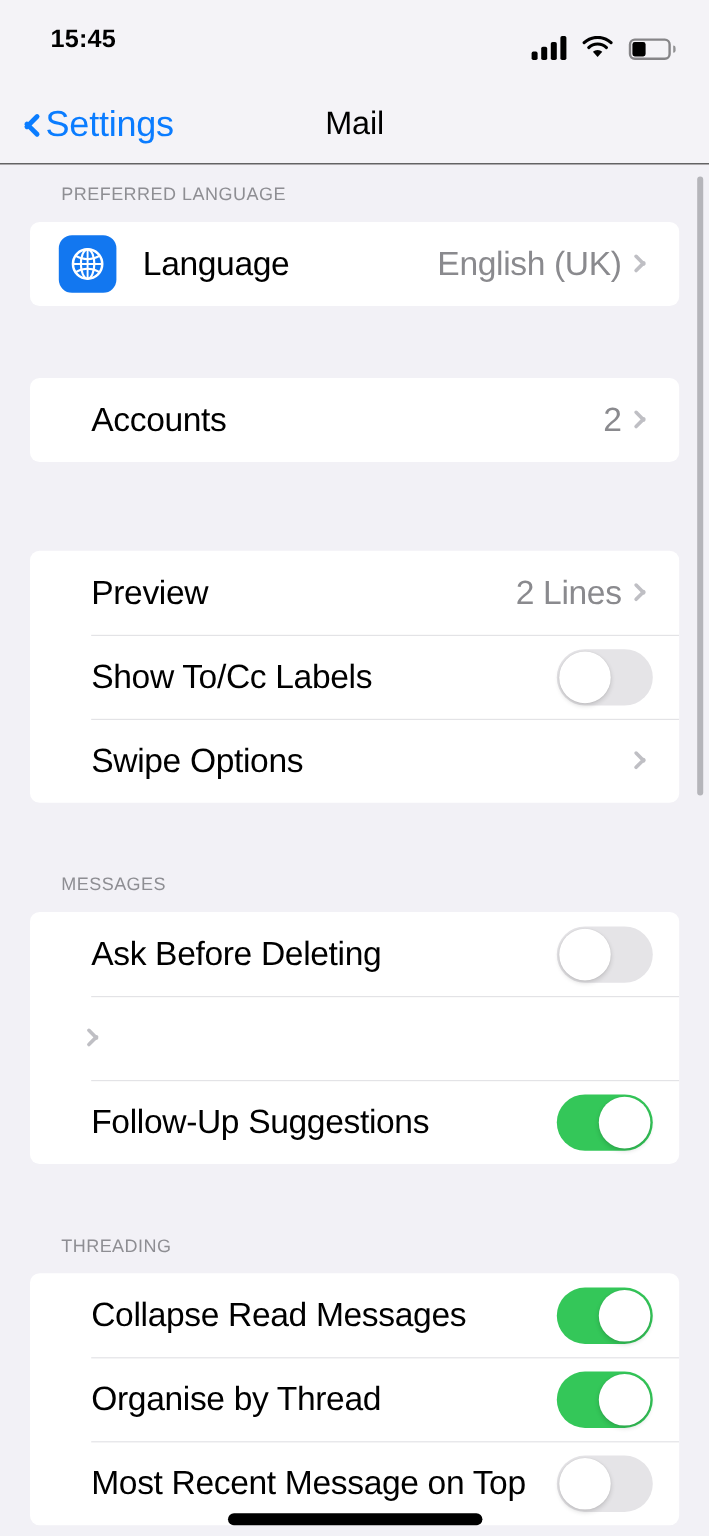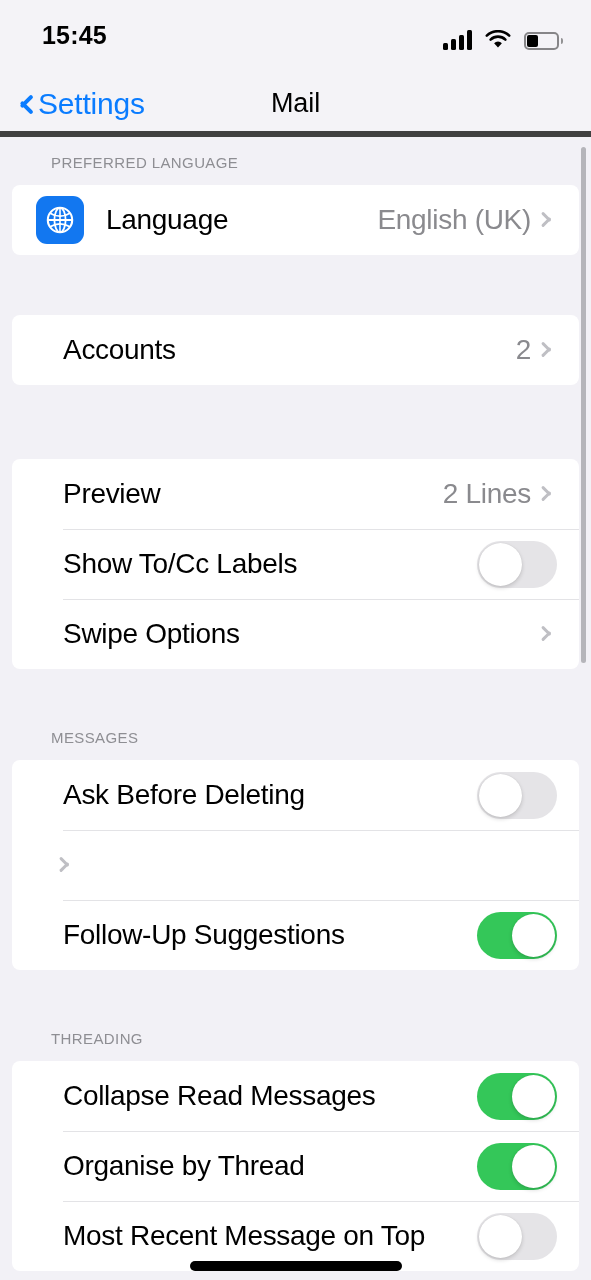--- a/index.html
+++ b/index.html
@@ -12,21 +12,21 @@
   }
   .screen { position:relative; width:591px; height:1280px; background:#f2f1f6; }
 
   
   .statusbar {
     position:absolute; top:0; left:0; width:591px; height:70px;
     background:#f4f3f7;
   }
   .status-time {
     position:absolute; left:42px; top:21px;
-    font-size:25px; font-weight:700; color:#000; letter-spacing:.2px;
+    font-size:21px; font-weight:700; color:#000; letter-spacing:.2px;
   }
   .status-icons {
     position:absolute; right:32px; top:24px;
     display:flex; align-items:flex-end; gap:13px; height:26px;
   }
   .signal { display:flex; align-items:flex-end; gap:3px; height:21px; }
   .signal i { display:block; width:5px; background:#000; border-radius:1.5px; }
   .signal i:nth-child(1){ height:7px; }
   .signal i:nth-child(2){ height:11px; }
   .signal i:nth-child(3){ height:15px; }
@@ -43,21 +43,21 @@
   }
   .battery .nub {
     position:absolute; right:-4px; top:6px; width:2.5px; height:6px;
     background:rgba(0,0,0,.4); border-radius:0 2px 2px 0;
   }
 
   
   .navbar {
     position:absolute; top:70px; left:0; width:591px; height:67px;
     background:#f4f3f7;
-    border-bottom:6px solid #404040;
+    border-bottom:1px solid #404040;
   }
   .nav-back {
     position:absolute; left:14px; top:0; height:67px;
     display:flex; align-items:center; gap:6px;
     color:#0a7cff; cursor:pointer;
   }
   .nav-back .chev {
     width:16px; height:28px; position:relative; flex:none; margin-right:2px;
   }
   .nav-back .chev::before,
@@ -79,21 +79,21 @@
   .content {
     position:absolute; top:138px; left:0; width:591px; height:1142px;
     background:#f2f1f6; overflow:hidden;
   }
   .section-header {
     font-size:15px; color:#8e8e93; letter-spacing:.4px;
     padding:0 0 0 51px;
     text-transform:uppercase;
   }
   .card {
-    margin:0 12px; background:#fff; border-radius:8px; overflow:hidden;
+    margin:0 25px; background:#fff; border-radius:8px; overflow:hidden;
   }
   .row {
     position:relative; display:flex; align-items:center;
     height:70px; padding-left:51px; padding-right:22px;
   }
   .row + .row::before {
     content:""; position:absolute; left:51px; right:0; top:0;
     height:1px; background:#e3e3e6;
   }
   .row-icon {

